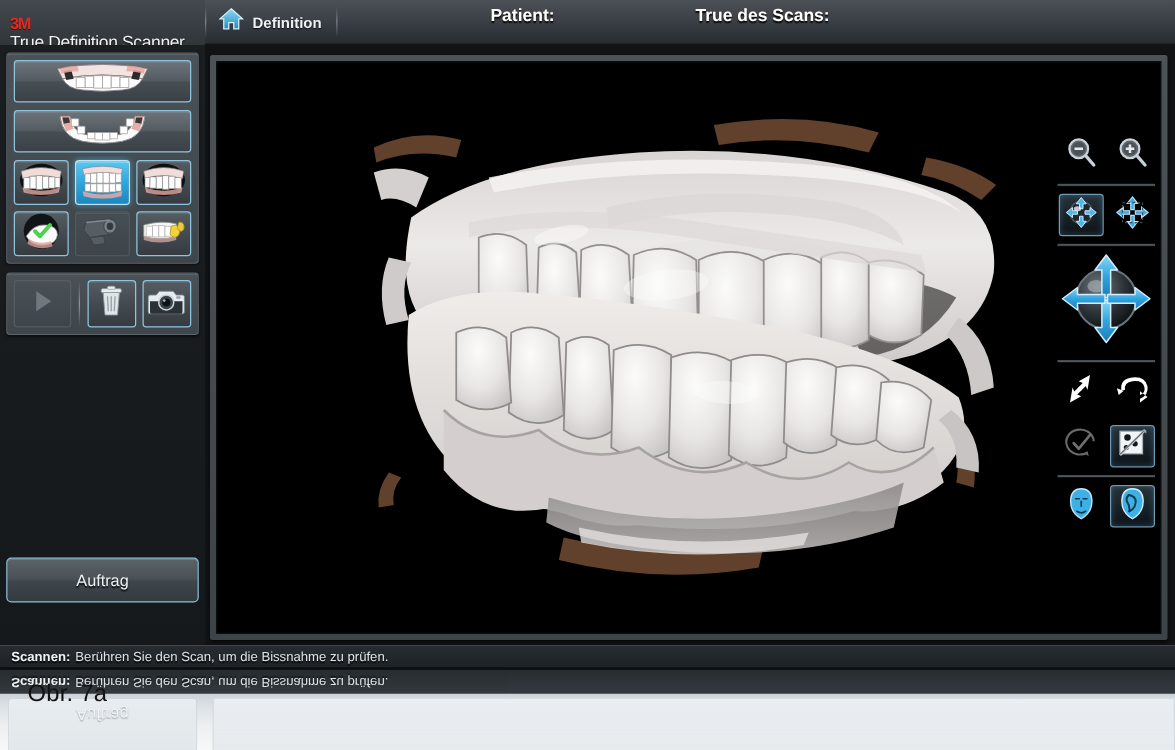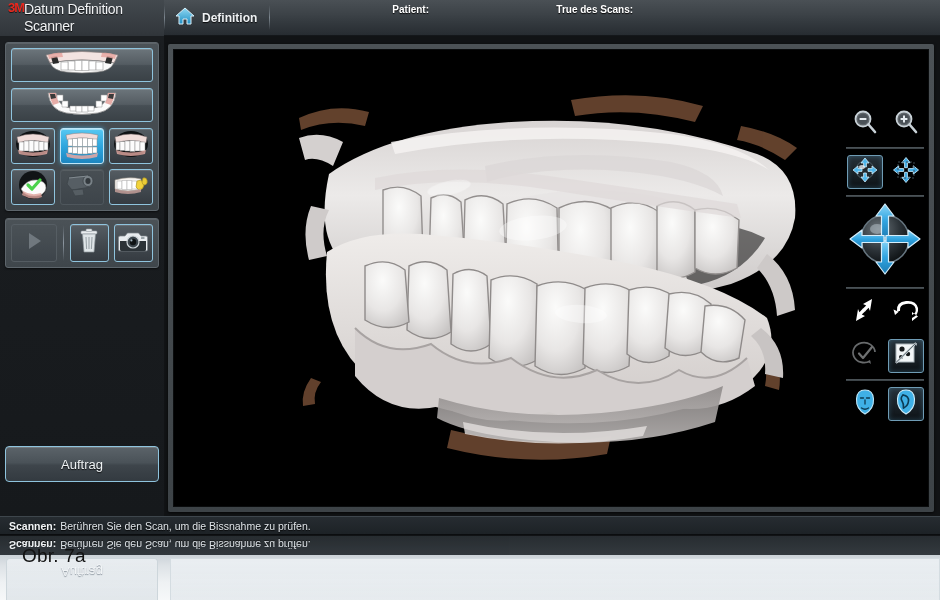--- a/index.html
+++ b/index.html
@@ -19,21 +19,21 @@
   .header {
     position: absolute; top: 0; left: 0;
     width: 940px; height: 36px;
     background: linear-gradient(180deg, #4a5055 0%, #3c4247 42%, #343a3f 62%, #272c31 100%);
     border-bottom: 1px solid #14171a;
     display: flex; align-items: stretch;
   }
   .brand {
     width: 164px; height: 52px;
     padding: 1px 0 0 8px;
-    display: flex; justify-content: center;
+    display: flex; flex-direction: column; justify-content: center;
     background: linear-gradient(180deg, #43494e 0%, #33383d 60%, #262b30 100%);
   }
   .brand-3m {
     color: #e8281e; font-weight: bold; font-size: 13px;
     letter-spacing: -1px; line-height: 13px;
     font-family: "Liberation Sans", sans-serif;
     text-shadow: 0 1px 0 rgba(0,0,0,.6);
   }
   .brand-name {
     color: #f0f2f4; font-size: 14px; line-height: 17px;
@@ -50,21 +50,21 @@
   }
   .home-label {
     color: #eef1f3; font-size: 12px; font-weight: bold;
     text-shadow: 0 1px 1px rgba(0,0,0,.85);
   }
   .hdr-fields {
     flex: 1; position: relative;
   }
   .hdr-field {
     position: absolute; top: 4px;
-    color: #ffffff; font-size: 10px; font-weight: bold;
+    color: #ffffff; font-size: 14px; font-weight: bold;
     text-shadow: 0 1px 1px rgba(0,0,0,.9);
     white-space: nowrap;
   }
   .hdr-field.patient { left: 122px; }
   .hdr-field.scandate { left: 286px; }
 
   
   .sidebar {
     position: absolute; top: 36px; left: 0;
     width: 164px; height: 480px;
@@ -269,21 +269,21 @@
 </style>
 </head>
 <body>
 
 <div id="app">
 
   <div class="header">
 
     <div class="brand">
       <span class="brand-3m">3M</span>
-      <span class="brand-name">Datum Definition Scanner</span>
+      <span class="brand-name">True Definition Scanner</span>
     </div>
 
     <div class="hdr-sep"></div>
 
     <div class="home-btn">
       <span>
         <svg width="20" height="18" viewBox="0 0 20 18">
           <defs>
             <linearGradient id="hg" x1="0" y1="0" x2="0" y2="1">
               <stop offset="0" stop-color="#8fd8f2"></stop>

